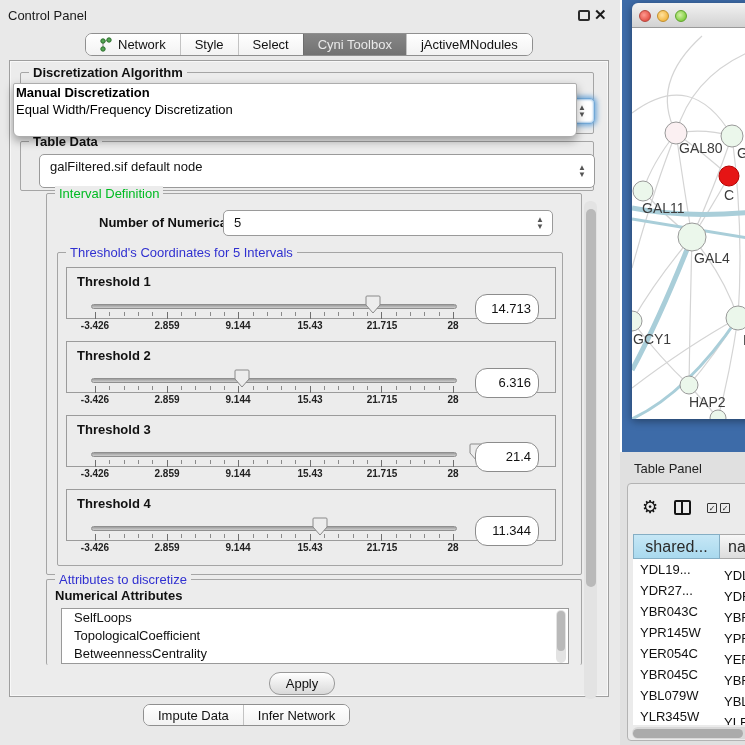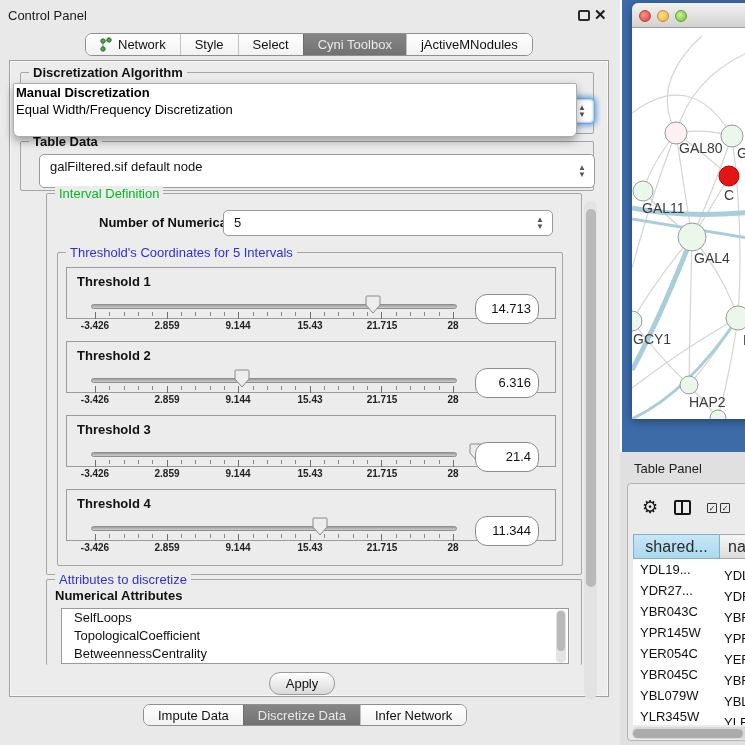--- a/index.html
+++ b/index.html
@@ -282,23 +282,20 @@
       <div class="vscroll-track" style="left:574px; top:140px; width:13px; height:498px;">
         <div class="vscroll-thumb" style="left:1.5px; top:8px; width:10px; height:378px;"></div>
       </div>
 
       <div class="apply-btn">Apply</div>
     </div>
 
     <div class="seg-bar bottom-tabs">
       <div class="seg">
           <span>Impute Data</span>
-        </div>
-      <div class="seg selected">
-          <span>Discretize Data</span>
         </div>
       <div class="seg">
           <span>Infer Network</span>
         </div>
     </div>
 
     <div class="popup">
       <div class="item bold">Manual Discretization</div>
       <div class="item">Equal Width/Frequency Discretization</div>
     </div>

